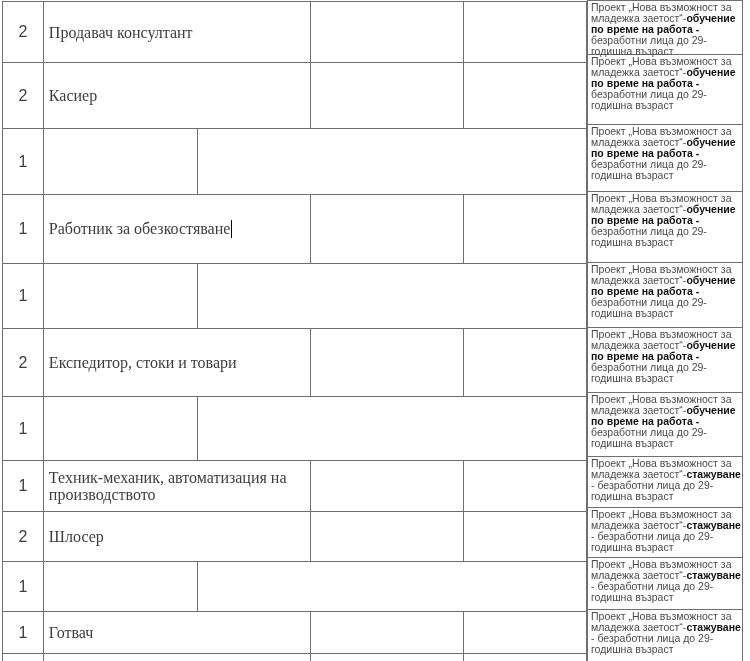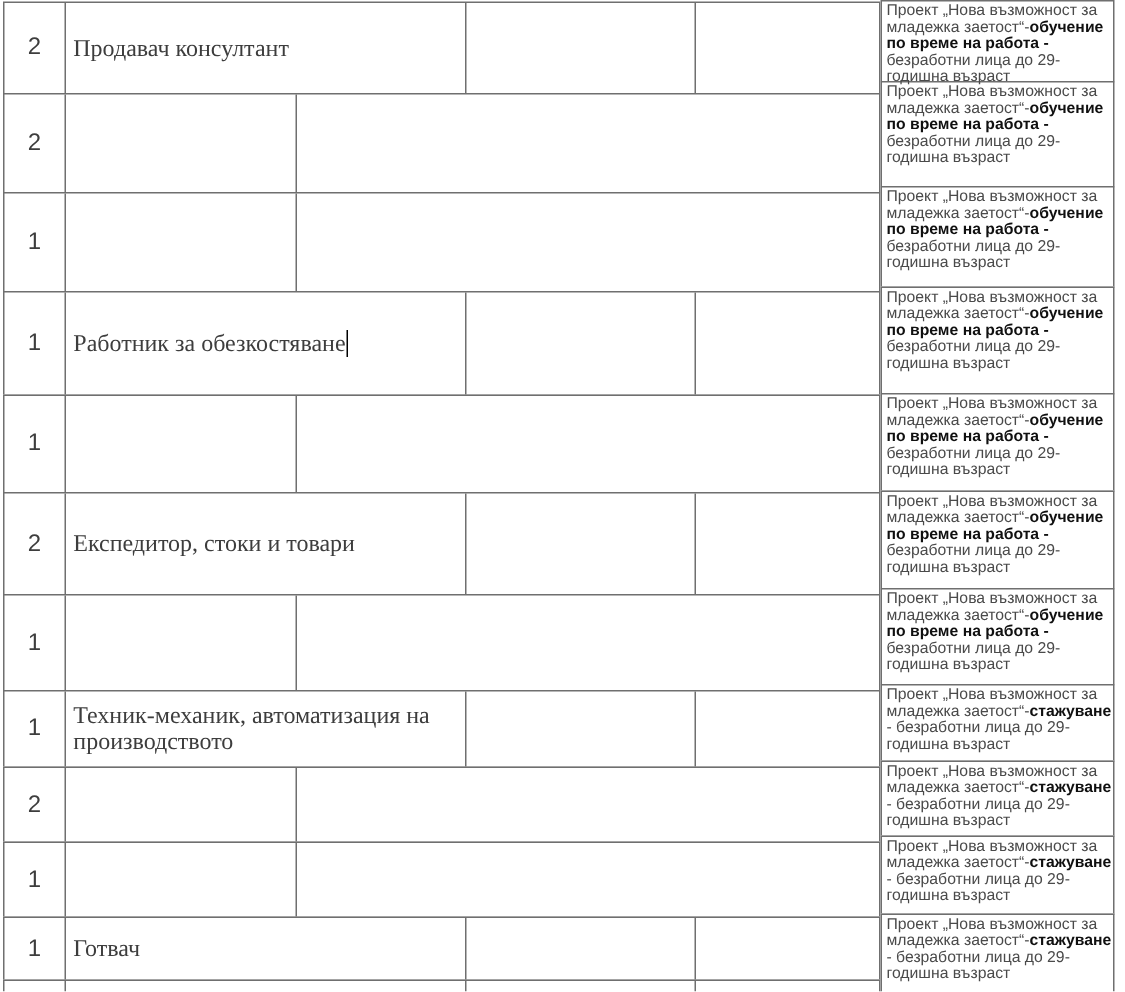--- a/index.html
+++ b/index.html
@@ -34,20 +34,23 @@
     <div class="cell num">2</div>
     <div class="cell title">
           <span>Продавач консултант</span>
         </div>
     <div class="cell c3"></div>
     <div class="cell c4"></div>
   </div>
 
   <div class="lrow" style="height: 67px;">
     <div class="cell num">2</div>
+    <div class="cell title">
+          <span>Касиер</span>
+        </div>
     <div class="cell c3"></div>
     <div class="cell c4"></div>
   </div>
 
   <div class="lrow" style="height: 67px;">
     <div class="cell num">1</div>
     <div class="cell c3"></div>
     <div class="cell c4"></div>
   </div>
 
@@ -85,20 +88,23 @@
     <div class="cell num">1</div>
     <div class="cell title">
           <span>Техник-механик, автоматизация на производството</span>
         </div>
     <div class="cell c3"></div>
     <div class="cell c4"></div>
   </div>
 
   <div class="lrow" style="height: 51px;">
     <div class="cell num">2</div>
+    <div class="cell title">
+          <span>Шлосер</span>
+        </div>
     <div class="cell c3"></div>
     <div class="cell c4"></div>
   </div>
 
   <div class="lrow" style="height: 51px;">
     <div class="cell num">1</div>
     <div class="cell c3"></div>
     <div class="cell c4"></div>
   </div>
 

